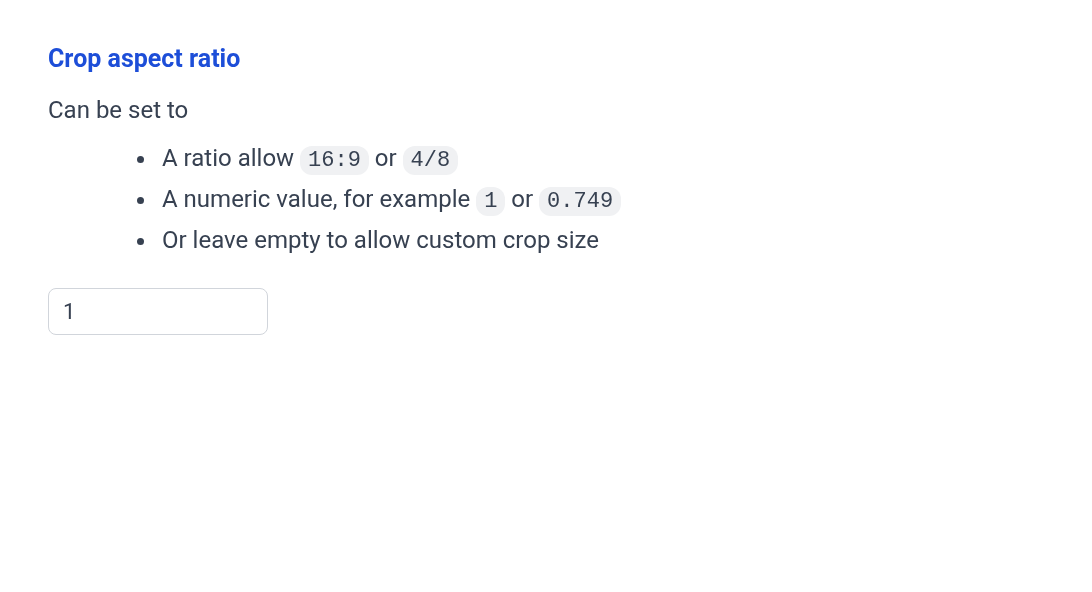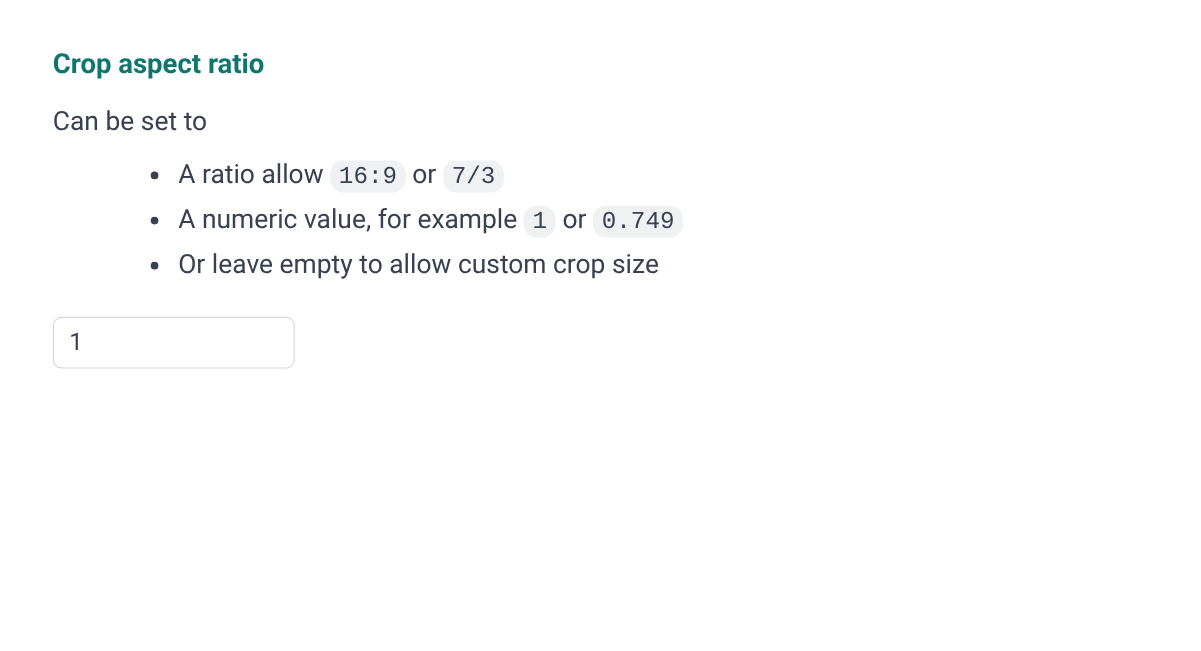--- a/index.html
+++ b/index.html
@@ -14,21 +14,21 @@
       padding: 40px 48px;
       font-size: 24px;
       line-height: 1.5;
     }
     .section {
       max-width: 780px;
     }
     h3.heading {
       font-size: 25px;
       font-weight: 700;
-      color: #0f766e;
+      color: #1d4ed8;
       margin-bottom: 14px;
     }
     p.desc {
       color: #374151;
       margin-bottom: 20px;
     }
     p.lead {
       color: #374151;
       margin-bottom: 12px;
     }
@@ -72,21 +72,21 @@
 <body>
 
 <div class="section">
   <h3 class="heading">Crop aspect ratio</h3>
 
 
   <p class="lead">Can be set to</p>
 
   <ul class="option-list">
     <li>
-      <span>A ratio allow </span><code class="inline">16:9</code><span> or </span><code class="inline">7/3</code>
+      <span>A ratio allow </span><code class="inline">16:9</code><span> or </span><code class="inline">4/8</code>
     </li>
     <li>
       <span>A numeric value, for example </span><code class="inline">1</code><span> or </span><code class="inline">0.749</code>
     </li>
     <li>
       <span>Or leave empty to allow custom crop size</span>
     </li>
   </ul>
 
   <div class="input-wrap">

